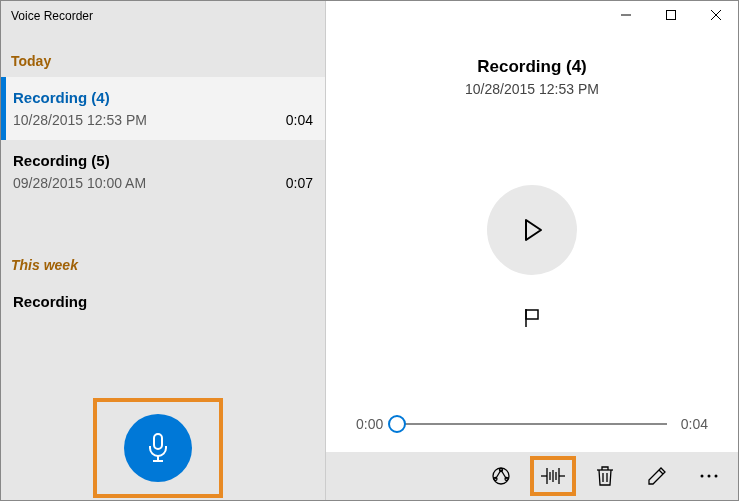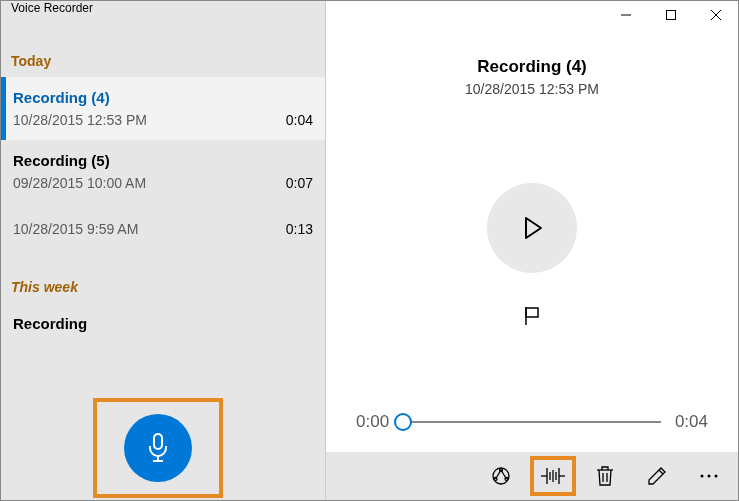--- a/index.html
+++ b/index.html
@@ -24,21 +24,21 @@
     background: #e6e6e6;
     display: flex;
     flex-direction: column;
     border-right: 1px solid #ccc;
     position: relative;
   }
   .titlebar-left {
     height: 32px;
     display: flex;
     align-items: flex-start;
-    padding: 0 10px 0 10px;
+    padding: 8px 10px 0 10px;
     font-size: 12px;
     color: #000;
   }
   .section-header {
     padding: 20px 10px 8px 10px;
     font-size: 14px;
     font-weight: 600;
     color: #a16207;
   }
   .section-header.late { padding-top: 30px; font-style: italic; }
@@ -142,21 +142,21 @@
   }
   .flag-btn {
     margin-top: 32px;
     cursor: pointer;
   }
   .seek {
     display: flex;
     align-items: center;
     padding: 0 30px 20px 30px;
     gap: 14px;
-    font-size: 17px;
+    font-size: 14px;
     color: #5a5a5a;
   }
   .seek .track {
     flex: 1;
     height: 2px;
     background: #8a8a8a;
     position: relative;
   }
   .seek .thumb {
     position: absolute;
@@ -215,24 +215,20 @@
       <div class="row1">
           <span class="name">Recording (5)</span>
         </div>
       <div class="row2">
         <span>09/28/2015 10:00 AM</span>
         <span class="dur">0:07</span>
       </div>
     </div>
 
     <div class="item">
-      <div class="row2">
-        <span>10/28/2015 9:59 AM</span>
-        <span class="dur">0:13</span>
-      </div>
     </div>
 
     <div class="section-header late">This week</div>
 
     <div class="item">
       <div class="row1">
           <span class="name">Recording</span>
         </div>
     </div>
 

